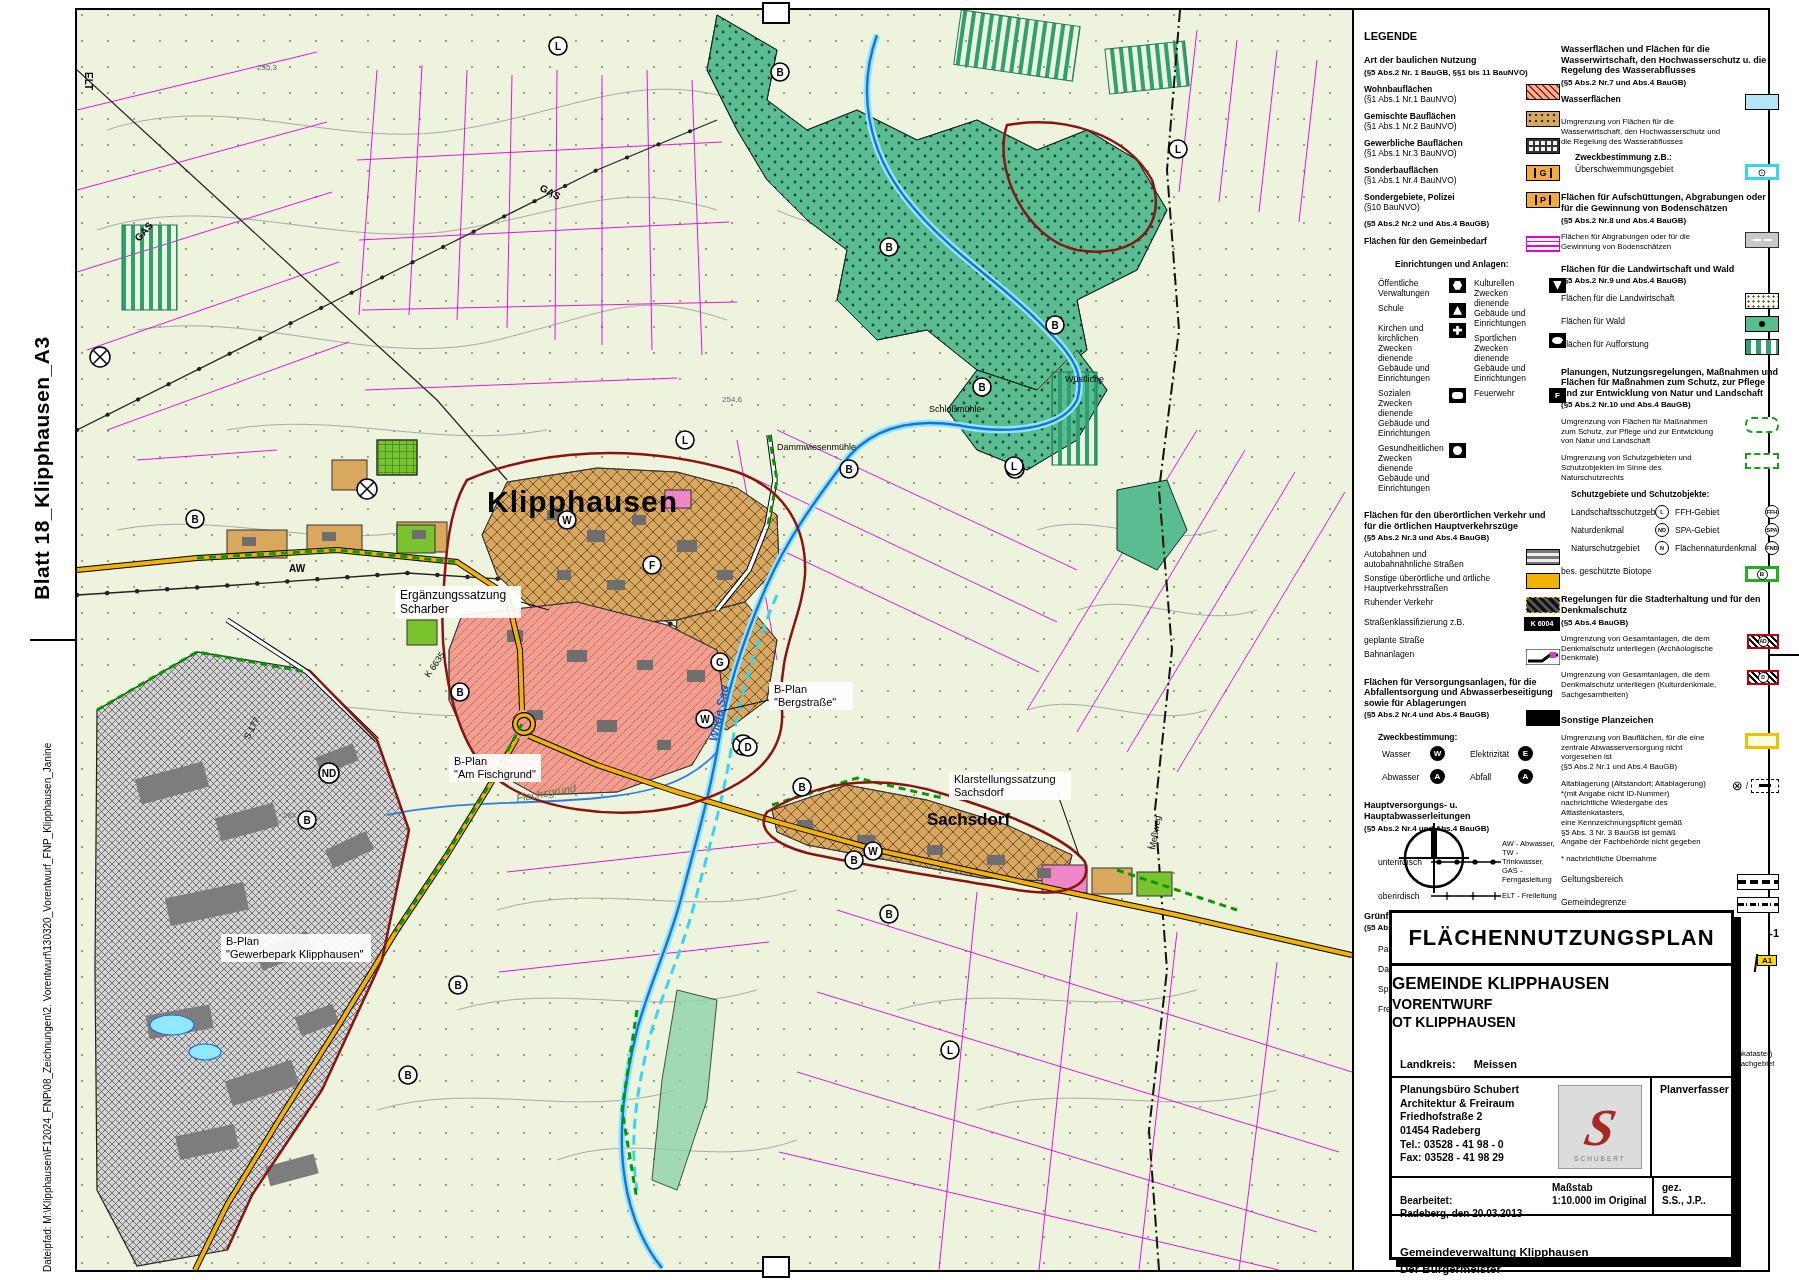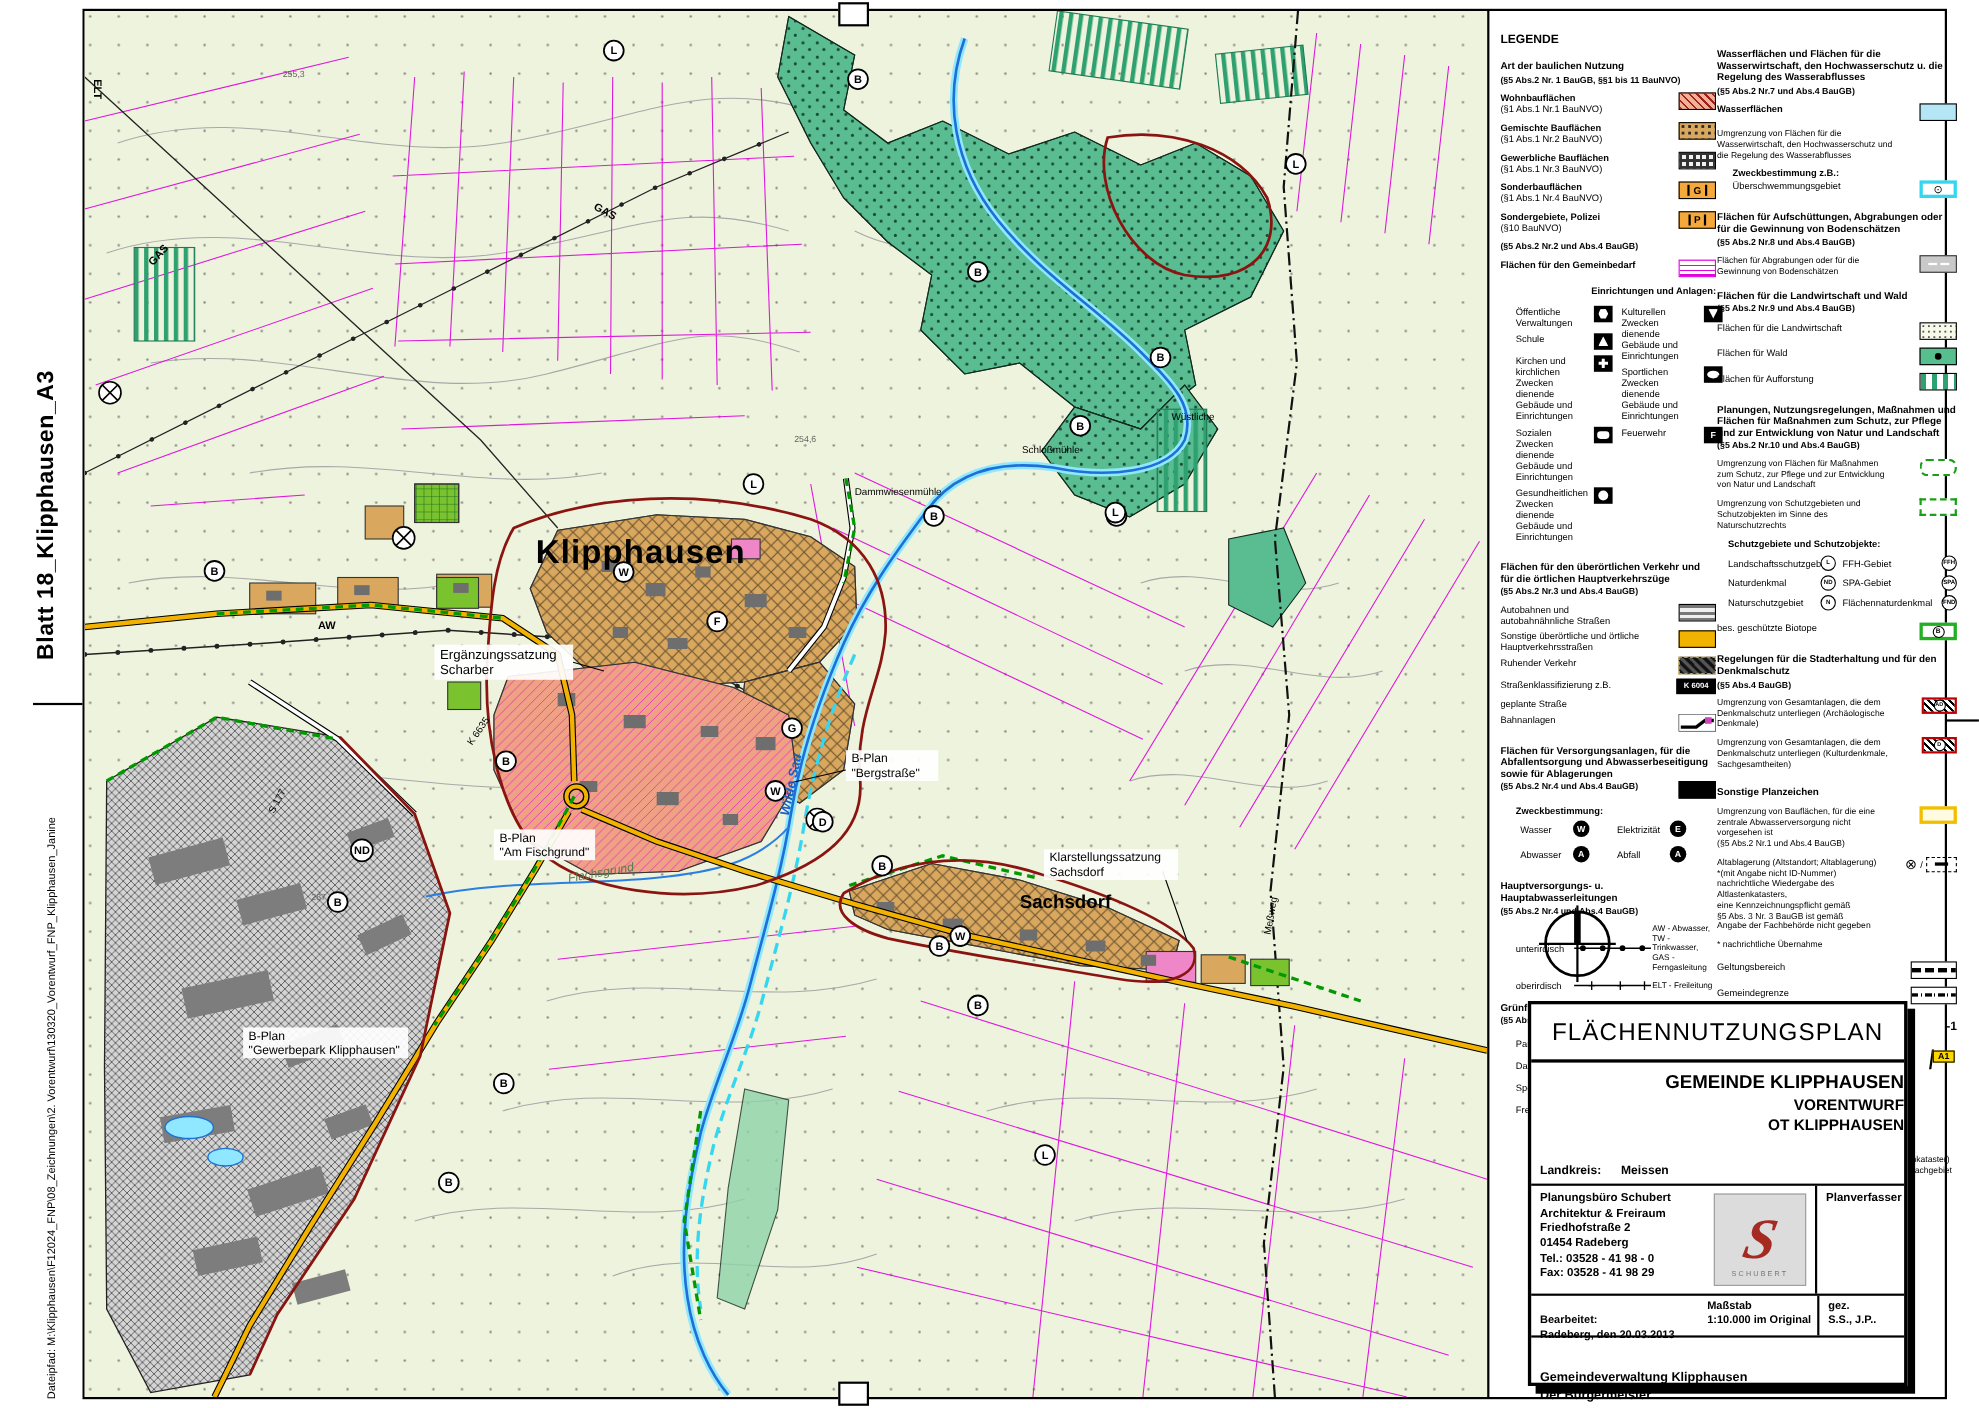--- a/index.html
+++ b/index.html
@@ -102,22 +102,22 @@
   .sw-dash.thin i{height:3px;background:repeating-linear-gradient(90deg,#000 0 6px,transparent 6px 8px,#000 8px 9px,transparent 9px 12px);}
   .flag{position:relative;width:26px;height:18px;flex-shrink:0;}
   .flag .pole{position:absolute;left:2px;top:0;width:2px;height:18px;background:#000;transform:skewX(-8deg);}
   .flag .fl{position:absolute;left:4px;top:1px;width:20px;height:11px;background:#ffd700;border:1.2px solid #000;font-size:8px;font-weight:bold;display:flex;align-items:center;justify-content:center;box-sizing:border-box;}
   .qsmall{font-size:7.8px;line-height:1.25;}
   .note{font-size:7.8px;line-height:1.25;}
   .num1{font-size:11px;font-weight:bold;}
   
   #titleblock{position:absolute;left:1312px;top:900px;width:345px;height:350px;border:3px solid #000;background:#fff;box-shadow:7px 7px 0 #000;box-sizing:border-box;}
   .tb-r1{height:50px;border-bottom:3px solid #000;display:flex;align-items:center;justify-content:center;
-    font-size:22px;font-weight:normal;letter-spacing:1px;}
-  .tb-r2{height:112px;border-bottom:2px solid #000;position:relative;text-align:right;padding-top:8px;box-sizing:border-box;}
+    font-size:22px;font-weight:bold;letter-spacing:1px;}
+  .tb-r2{height:112px;border-bottom:2px solid #000;position:relative;text-align:left;padding-top:8px;box-sizing:border-box;}
   .tb-l1{font-size:17px;font-weight:bold;}
   .tb-l2{font-size:14px;font-weight:bold;margin-top:2px;}
   .tb-lk{position:absolute;left:8px;bottom:6px;font-size:11px;font-weight:bold;}
   .tb-lk span{margin-right:18px;}
   .tb-r3{height:100px;border-bottom:2px solid #000;display:flex;box-sizing:border-box;}
   .tb-office{width:150px;padding:5px 0 0 8px;font-size:10.5px;font-weight:bold;line-height:1.3;}
   .tb-logo{width:100px;display:flex;align-items:center;justify-content:center;}
   .logo{width:82px;height:82px;background:#dcdcdc;border:1px solid #999;position:relative;display:flex;align-items:center;justify-content:center;}
   .logo .s{font-family:"Liberation Serif",serif;font-style:italic;font-weight:bold;font-size:52px;color:#a42a22;transform:skewX(-12deg);}
   .logo .st{position:absolute;bottom:6px;left:0;right:0;text-align:center;font-size:6.5px;color:#777;letter-spacing:2px;}
@@ -543,21 +543,21 @@
       <div class="sw sw-sonder">
           <span>P</span>
         </div>
     </div>
 
     <div class="lg-sub">(§5 Abs.2 Nr.2 und Abs.4 BauGB)</div>
     <div class="lg-item">
       <div class="lg-lab lg-b">Flächen für den Gemeinbedarf</div>
       <div class="sw sw-gemein"></div>
     </div>
-    <div style="margin-left:18px;font-weight:bold;text-align:right;">Einrichtungen und Anlagen:</div>
+    <div style="margin-left:31px;font-weight:bold;">Einrichtungen und Anlagen:</div>
 
     <div class="grid2" style="margin-left:14px;margin-top:4px;">
       <div>
         <div class="cell">
             <span class="cl">Öffentliche Verwaltungen</span>
             <span class="pict">
               <i class="pg pg-hex"></i>
             </span>
           </div>
         <div class="cell">

